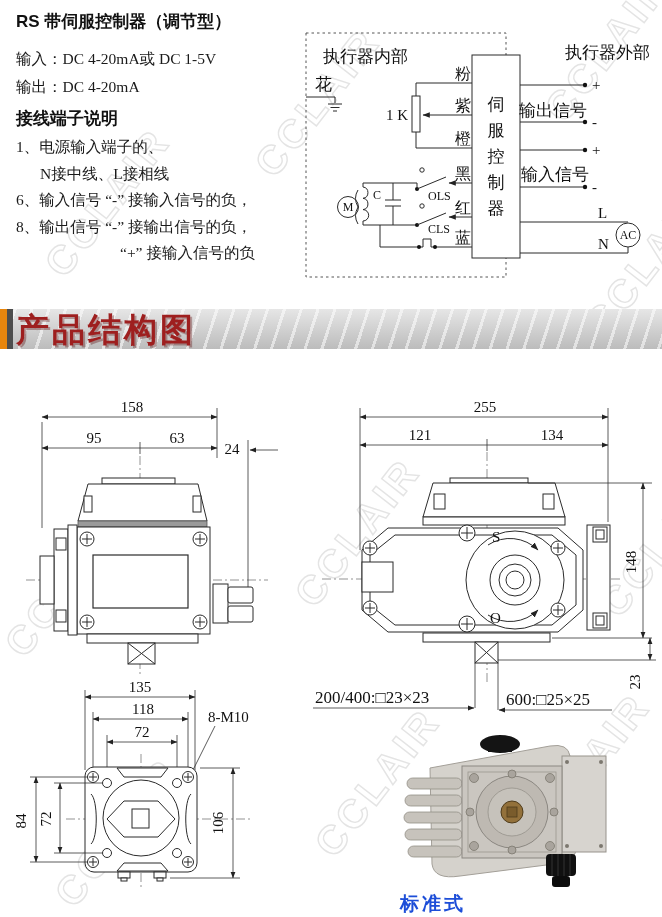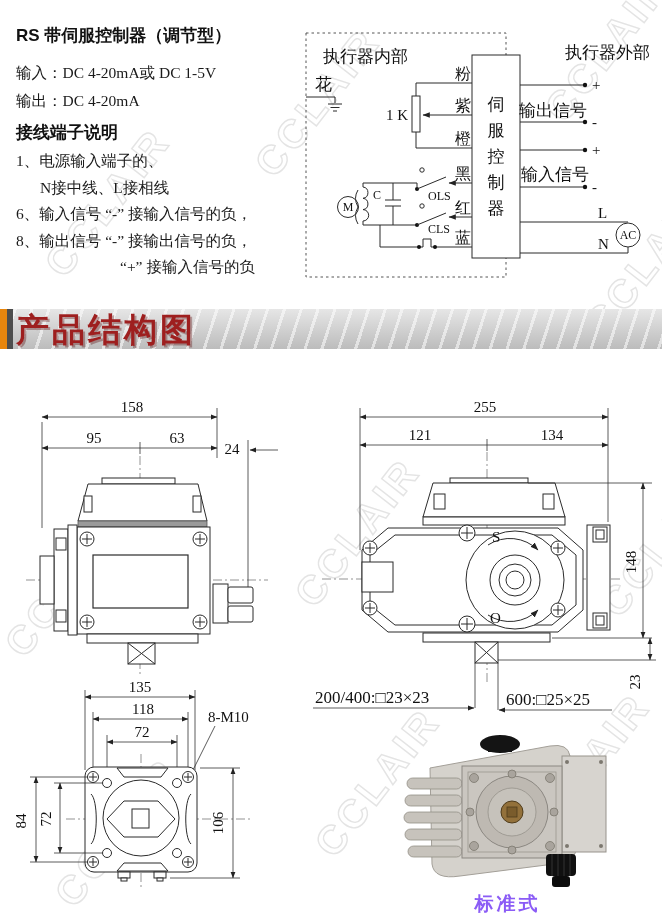--- a/index.html
+++ b/index.html
@@ -3,21 +3,21 @@
 <meta charset="utf-8">
 <style>
   html,body{margin:0;padding:0;background:#fff;}
   .page{position:relative;width:662px;height:917px;background:#fff;overflow:hidden;
         font-family:"Liberation Sans",sans-serif;color:#1a1a1a;}
   
   .wm{position:absolute;font:700 40px "Liberation Sans",sans-serif;letter-spacing:4px;
       color:transparent;-webkit-text-stroke:1.4px #e4e4e4;transform:rotate(-52deg);
       white-space:nowrap;pointer-events:none;z-index:0;}
   
-  .intro{position:absolute;left:16px;top:24px;width:290px;z-index:2;}
+  .intro{position:absolute;left:16px;top:10px;width:290px;z-index:2;}
   .intro h1{font:700 17px "Liberation Sans",sans-serif;margin:0 0 12px 0;color:#111;}
   .intro .ln{font:15.5px "Liberation Serif",serif;line-height:28px;margin:0;}
   .intro h2{font:700 17px "Liberation Sans",sans-serif;margin:6px 0 4px 0;color:#111;}
   .intro .item{font:15.5px "Liberation Serif",serif;line-height:26.5px;margin:0;}
   .ind1{padding-left:24px;}
   .ind2{padding-left:104px;}
   
   .banner{position:absolute;left:0;top:309px;width:662px;height:40px;z-index:2;
     background:
       repeating-linear-gradient(108deg, rgba(255,255,255,0) 0 13px, rgba(255,255,255,.55) 13px 16px),
@@ -34,22 +34,22 @@
   .sln2{stroke:#2b2b2b;stroke-width:1.2;fill:none;}
   .sfw{stroke:#2b2b2b;stroke-width:1;fill:#fff;}
   .dim{stroke:#333;stroke-width:.8;fill:none;}
   .cl{stroke:#666;stroke-width:.7;fill:none;stroke-dasharray:9 3 2 3;}
   .dsh{stroke:#555;stroke-width:1;fill:none;stroke-dasharray:2.5 3;}
   text.dt{font:15px "Liberation Serif",serif;fill:#111;}
   text.cn{font:16px "Liberation Serif",serif;fill:#111;}
   text.cnb{font:17px "Liberation Serif",serif;fill:#111;}
   text.sm{font:12px "Liberation Serif",serif;fill:#111;}
   .dot{fill:#111;stroke:none;}
-  .caption{position:absolute;left:400px;top:891px;width:215px;text-align:center;
-      font:700 19px "Liberation Sans",sans-serif;color:#8b5cf6;letter-spacing:3px;z-index:2;}
+  .caption{position:absolute;left:400px;top:891px;width:215px;
+      font:700 19px "Liberation Sans",sans-serif;color:#1d4ed8;letter-spacing:3px;z-index:2;}
 </style>
 </head>
 <body>
 
 <div class="page">
 
   <div class="wm" style="left:20px;top:180px;">CCLAIR</div>
   <div class="wm" style="left:230px;top:80px;">CCLAIR</div>
   <div class="wm" style="left:520px;top:25px;">CCLAIR</div>
   <div class="wm" style="left:560px;top:240px;">CCLAIR</div>

